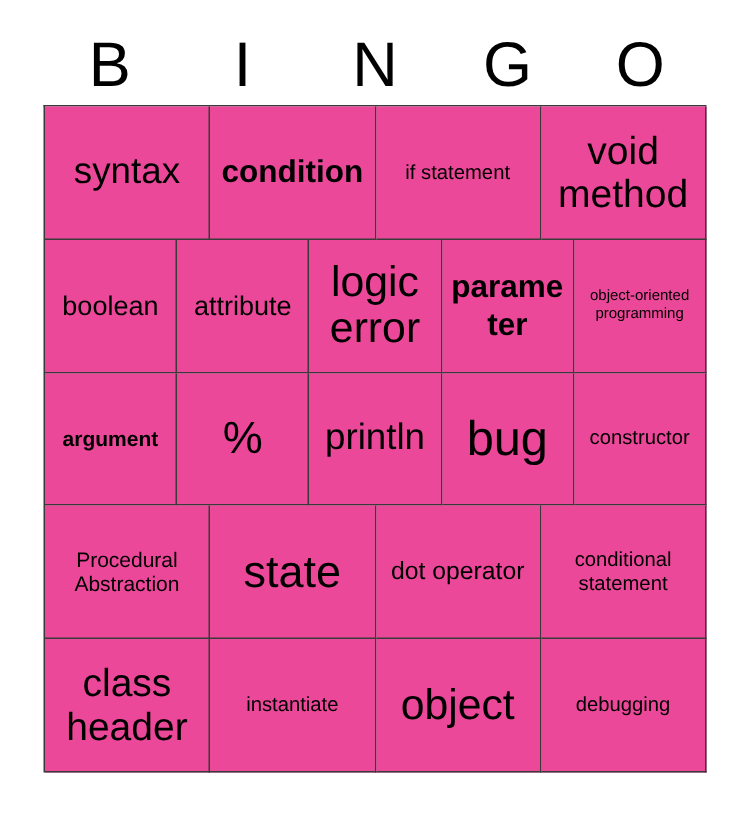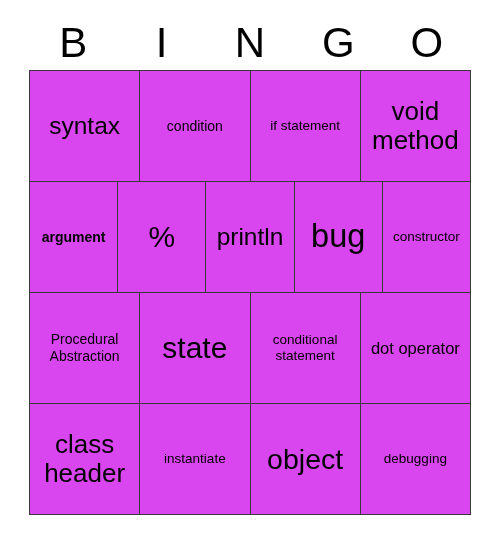--- a/index.html
+++ b/index.html
@@ -65,38 +65,38 @@
   .bingo-cell {
     flex: 1 1 0;
     min-width: 0;
     box-sizing: border-box;
     border-right: 1px solid #3a3a3a;
     border-bottom: 1px solid #3a3a3a;
     display: flex;
     align-items: center;
     justify-content: center;
     padding: 2px 3px;
-    background: #d946ef;
+    background: #ec4899;
   }
   .cell-text {
     display: block;
     width: 100%;
     text-align: center;
     line-height: 1.04;
     word-wrap: break-word;
     overflow-wrap: break-word;
     hyphens: none;
   }
 
   
   .fs-10 { font-size: 10px; line-height: 1.18; }
   .fs-11 { font-size: 14px; line-height: 1.18; }
   .fs-13 { font-size: 13.5px; line-height: 1.2; }
   .fs-14 { font-size: 14px; line-height: 1.2; font-weight: bold; }
-  .fs-15 { font-size: 14px; line-height: 1.2; }
+  .fs-15 { font-size: 21px; line-height: 1.2; font-weight: bold; }
   .fs-16 { font-size: 16.5px; line-height: 1.15; }
   .fs-18 { font-size: 18px; line-height: 1.12; }
   .fs-20 { font-size: 26px; line-height: 1.1; }
   .fs-24 { font-size: 24.5px; line-height: 1.08; }
   .fs-28 { font-size: 28.5px; line-height: 1.06; }
   .fs-30 { font-size: 30px; line-height: 1.04; }
   .fs-32 { font-size: 32.5px; line-height: 1.02; }
 </style>
 </head>
 <body>
@@ -121,20 +121,37 @@
           <span class="cell-text fs-15">condition</span>
         </div>
       <div class="bingo-cell">
           <span class="cell-text fs-13">if statement</span>
         </div>
       <div class="bingo-cell">
           <span class="cell-text fs-20">void method</span>
         </div>
     </div>
 
+    <div class="bingo-row">
+      <div class="bingo-cell">
+          <span class="cell-text fs-18">boolean</span>
+        </div>
+      <div class="bingo-cell">
+          <span class="cell-text fs-18">attribute</span>
+        </div>
+      <div class="bingo-cell">
+          <span class="cell-text fs-28">logic error</span>
+        </div>
+      <div class="bingo-cell">
+          <span class="cell-text fs-15">parameter</span>
+        </div>
+      <div class="bingo-cell">
+          <span class="cell-text fs-10">object-oriented programming</span>
+        </div>
+    </div>
 
     <div class="bingo-row">
       <div class="bingo-cell">
           <span class="cell-text fs-14">argument</span>
         </div>
       <div class="bingo-cell">
           <span class="cell-text fs-30">%</span>
         </div>
       <div class="bingo-cell">
           <span class="cell-text fs-24">println</span>
@@ -148,24 +165,24 @@
     </div>
 
     <div class="bingo-row">
       <div class="bingo-cell">
           <span class="cell-text fs-11">Procedural Abstraction</span>
         </div>
       <div class="bingo-cell">
           <span class="cell-text fs-30">state</span>
         </div>
       <div class="bingo-cell">
+          <span class="cell-text fs-16">dot operator</span>
+        </div>
+      <div class="bingo-cell">
           <span class="cell-text fs-13">conditional statement</span>
-        </div>
-      <div class="bingo-cell">
-          <span class="cell-text fs-16">dot operator</span>
         </div>
     </div>
 
     <div class="bingo-row">
       <div class="bingo-cell">
           <span class="cell-text fs-20">class header</span>
         </div>
       <div class="bingo-cell">
           <span class="cell-text fs-13">instantiate</span>
         </div>

